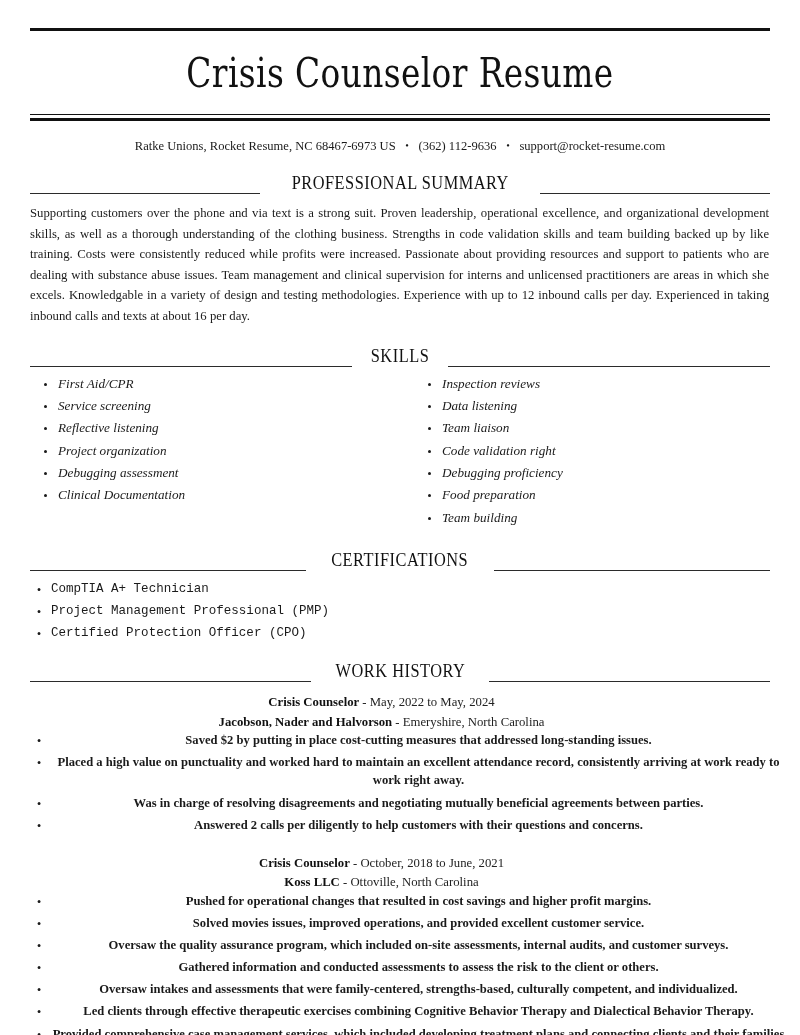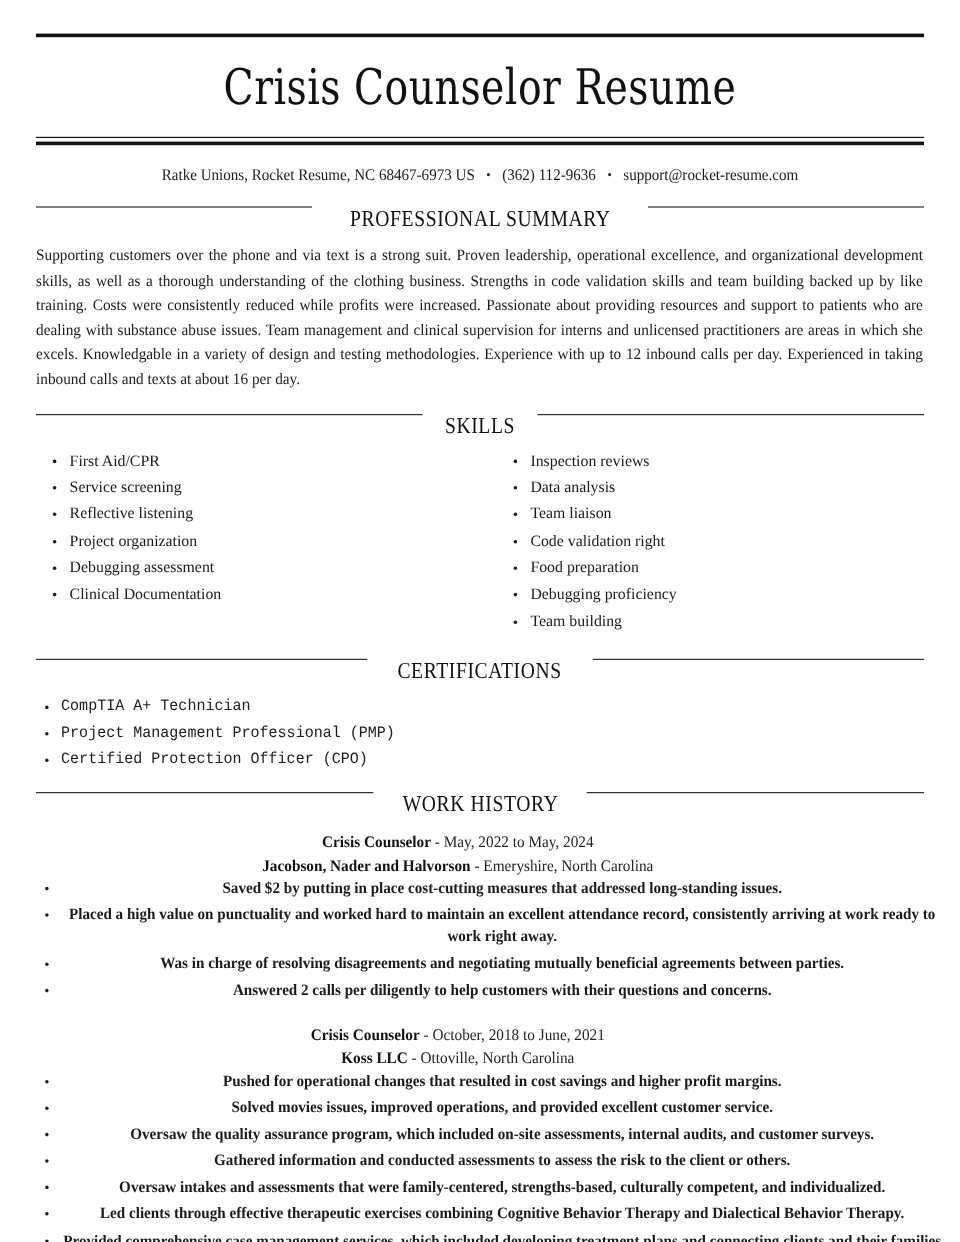--- a/index.html
+++ b/index.html
@@ -57,21 +57,21 @@
     position: relative;
     top: -1px;
   }
 
   
   .section {
     margin-top: 18px;
   }
   .section-head {
     display: flex;
-    align-items: flex-start;
+    align-items: flex-end;
     gap: 14px;
     margin-bottom: 4px;
   }
   .section-head .bar {
     flex: 1 1 auto;
     height: 0;
     border-top: 1.6px solid #2b2b2b;
   }
   .section-head .section-title {
     flex: 0 0 auto;
@@ -95,20 +95,21 @@
   }
 
   
   .skills-cols {
     display: flex;
     margin-top: 8px;
   }
   .skills-col {
     width: 50%;
     box-sizing: border-box;
+    font-style: italic;
   }
   .skills-col:last-child { padding-left: 14px; }
   ul.bullets {
     list-style: none;
     margin: 0;
     padding: 0;
   }
   ul.bullets > li {
     position: relative;
     padding-left: 22px;
@@ -218,25 +219,25 @@
             <li>Service screening</li>
             <li>Reflective listening</li>
             <li>Project organization</li>
             <li>Debugging assessment</li>
             <li>Clinical Documentation</li>
           </ul>
       </div>
       <div class="skills-col">
         <ul class="bullets" id="skills-right">
             <li>Inspection reviews</li>
-            <li>Data analysis</li>
+            <li>Data listening</li>
             <li>Team liaison</li>
             <li>Code validation right</li>
+            <li>Debugging proficiency</li>
             <li>Food preparation</li>
-            <li>Debugging proficiency</li>
             <li>Team building</li>
           </ul>
       </div>
     </div>
   </div>
 
   <div class="section">
     <div class="section-head">
       <span class="bar"></span>
       <span class="section-title">CERTIFICATIONS</span>

